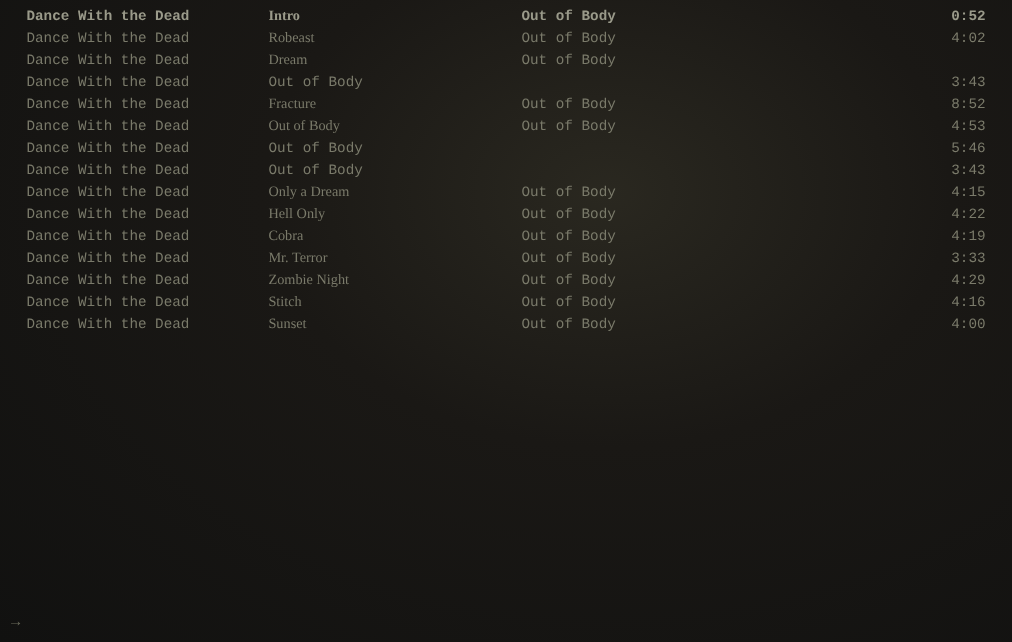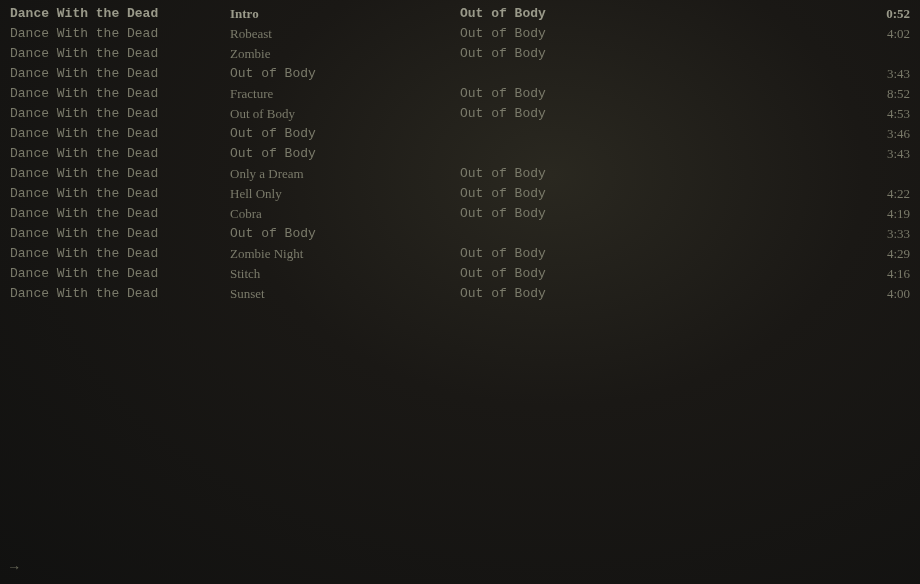--- a/index.html
+++ b/index.html
@@ -20,21 +20,22 @@
       position: relative;
     }
 
     .track-list {
       padding: 4px 0;
       width: 100%;
     }
 
     .track-row {
       display: flex;
-      padding: 2px 10px;
+      align-items: center;
+      padding: 2px 24px;
       height: 20px;
       cursor: default;
     }
 
     .track-row:first-child {
       color: #9a9a8a;
     }
 
     .col-artist {
       width: 210px;
@@ -57,21 +58,20 @@
       flex-shrink: 0;
       white-space: nowrap;
       overflow: hidden;
       padding-left: 10px;
     }
 
     .col-duration {
       flex: 1;
       text-align: right;
       white-space: nowrap;
-      font-family: Liberation Serif, serif;
     }
 
     .header-row {
       color: #aaaaaa;
       font-weight: bold;
     }
 
     .arrow-icon {
       position: absolute;
       bottom: 10px;
@@ -93,21 +93,21 @@
   </div>
 
 <div class="track-row">
       <span class="col-artist">Dance With the Dead</span>
       <span class="col-title">Robeast</span>
       <span class="col-album">Out of Body</span>
       <span class="col-duration">4:02</span>
     </div>
     <div class="track-row">
       <span class="col-artist">Dance With the Dead</span>
-      <span class="col-title">Zombie</span>
+      <span class="col-title">Dream</span>
       <span class="col-album">Out of Body</span>
     </div>
     <div class="track-row">
       <span class="col-artist">Dance With the Dead</span>
       <span class="col-album">Out of Body</span>
       <span class="col-duration">3:43</span>
     </div>
     <div class="track-row">
       <span class="col-artist">Dance With the Dead</span>
       <span class="col-title">Fracture</span>
@@ -116,46 +116,48 @@
     </div>
     <div class="track-row">
       <span class="col-artist">Dance With the Dead</span>
       <span class="col-title">Out of Body</span>
       <span class="col-album">Out of Body</span>
       <span class="col-duration">4:53</span>
     </div>
     <div class="track-row">
       <span class="col-artist">Dance With the Dead</span>
       <span class="col-album">Out of Body</span>
-      <span class="col-duration">3:46</span>
+      <span class="col-duration">5:46</span>
     </div>
     <div class="track-row">
       <span class="col-artist">Dance With the Dead</span>
       <span class="col-album">Out of Body</span>
       <span class="col-duration">3:43</span>
     </div>
     <div class="track-row">
       <span class="col-artist">Dance With the Dead</span>
       <span class="col-title">Only a Dream</span>
       <span class="col-album">Out of Body</span>
+      <span class="col-duration">4:15</span>
     </div>
     <div class="track-row">
       <span class="col-artist">Dance With the Dead</span>
       <span class="col-title">Hell Only</span>
       <span class="col-album">Out of Body</span>
       <span class="col-duration">4:22</span>
     </div>
     <div class="track-row">
       <span class="col-artist">Dance With the Dead</span>
       <span class="col-title">Cobra</span>
       <span class="col-album">Out of Body</span>
       <span class="col-duration">4:19</span>
     </div>
     <div class="track-row">
       <span class="col-artist">Dance With the Dead</span>
+      <span class="col-title">Mr. Terror</span>
       <span class="col-album">Out of Body</span>
       <span class="col-duration">3:33</span>
     </div>
     <div class="track-row">
       <span class="col-artist">Dance With the Dead</span>
       <span class="col-title">Zombie Night</span>
       <span class="col-album">Out of Body</span>
       <span class="col-duration">4:29</span>
     </div>
     <div class="track-row">

